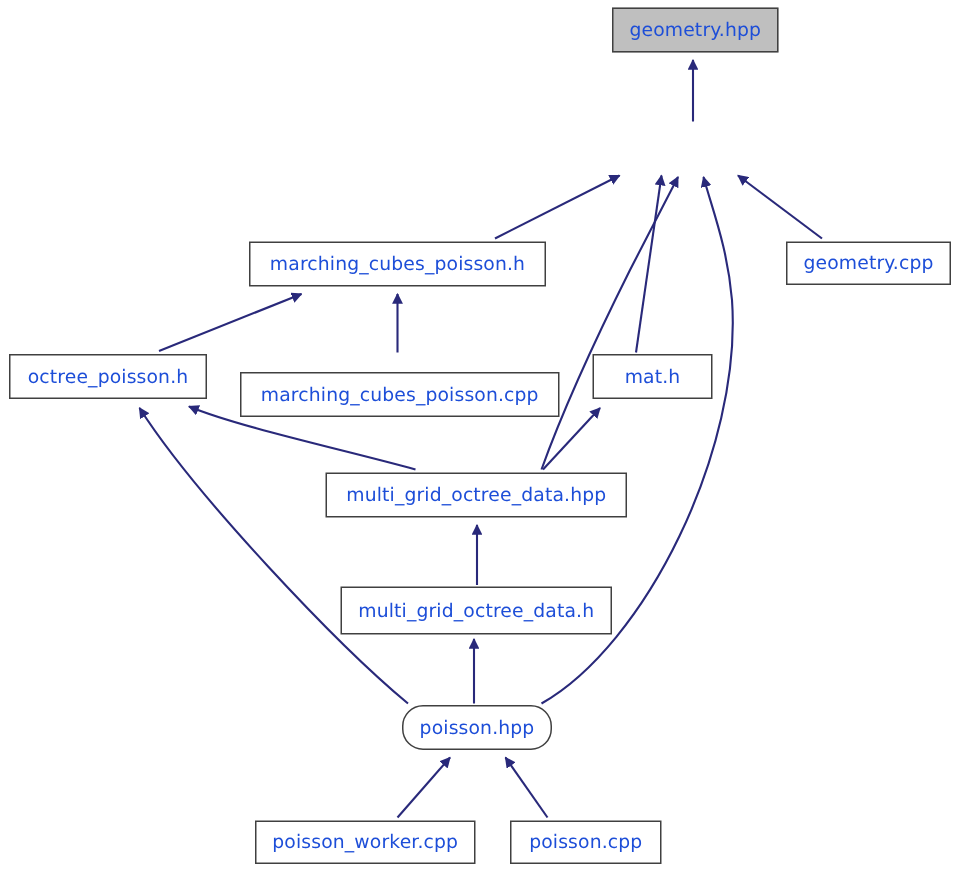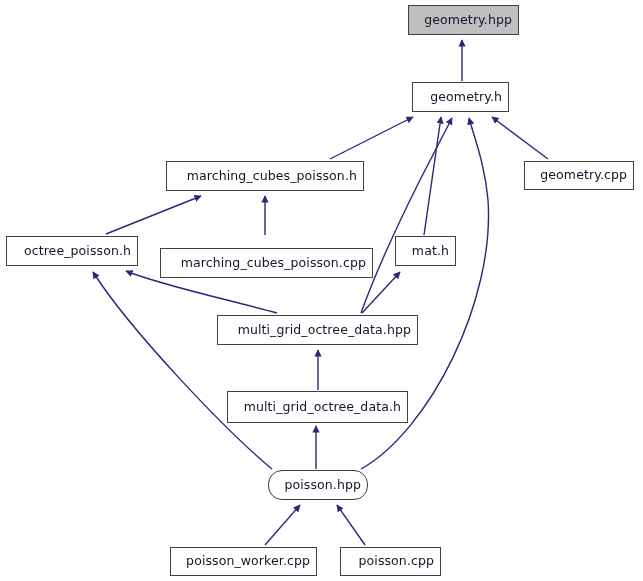--- a/index.html
+++ b/index.html
@@ -20,26 +20,26 @@
     left: 0;
     top: 0;
     width: 643px;
     height: 581px;
   }
   .node {
     position: absolute;
     box-sizing: border-box;
     border: 1px solid #404040;
     background: #ffffff;
-    color: #0f172a;
+    color: #1d4ed8;
     font-size: 12.5px;
     line-height: 1;
     display: flex;
     align-items: center;
-    justify-content: flex-end;
+    justify-content: center;
     white-space: nowrap;
     letter-spacing: 0.1px;
   }
   .node.root {
     background: #bfbfbf;
   }
   .node .label {
     display: block;
     padding: 0 6px;
   }
@@ -85,36 +85,33 @@
 
       <path d="M 265,545 L 300,505"></path>
 
       <path d="M 365,545 L 337,505"></path>
     </g>
   </svg>
 
   <div class="node root" id="n0" style="left: 408px; top: 5px; width: 111px; height: 30px; background: rgb(191, 191, 191);">
     <span class="label">geometry.hpp</span>
   </div>
-  <div class="node" id="n1" style="left: 412px; top: 82px; width: 97px; height: 30px;">
-    <span class="label">geometry.h</span>
-  </div>
   <div class="node" id="n2" style="left: 166px; top: 161px; width: 198px; height: 30px;">
     <span class="label">marching_cubes_poisson.h</span>
   </div>
   <div class="node" id="n3" style="left: 524px; top: 161px; width: 110px; height: 29px;">
     <span class="label">geometry.cpp</span>
   </div>
   <div class="node" id="n4" style="left: 6px; top: 236px; width: 132px; height: 30px;">
     <span class="label">octree_poisson.h</span>
   </div>
   <div class="node" id="n5" style="left: 160px; top: 248px; width: 213px; height: 30px;">
     <span class="label">marching_cubes_poisson.cpp</span>
   </div>
-  <div class="node" id="n6" style="left: 395px; top: 236px; width: 61px; height: 30px;">
+  <div class="node" id="n6" style="left: 395px; top: 236px; width: 80px; height: 30px;">
     <span class="label">mat.h</span>
   </div>
   <div class="node" id="n7" style="left: 217px; top: 315px; width: 201px; height: 30px;">
     <span class="label">multi_grid_octree_data.hpp</span>
   </div>
   <div class="node" id="n8" style="left: 227px; top: 391px; width: 181px; height: 32px;">
     <span class="label">multi_grid_octree_data.h</span>
   </div>
   <div class="node" id="n9" style="left: 268px; top: 470px; width: 100px; height: 30px; border-radius: 14px;">
     <span class="label">poisson.hpp</span>

